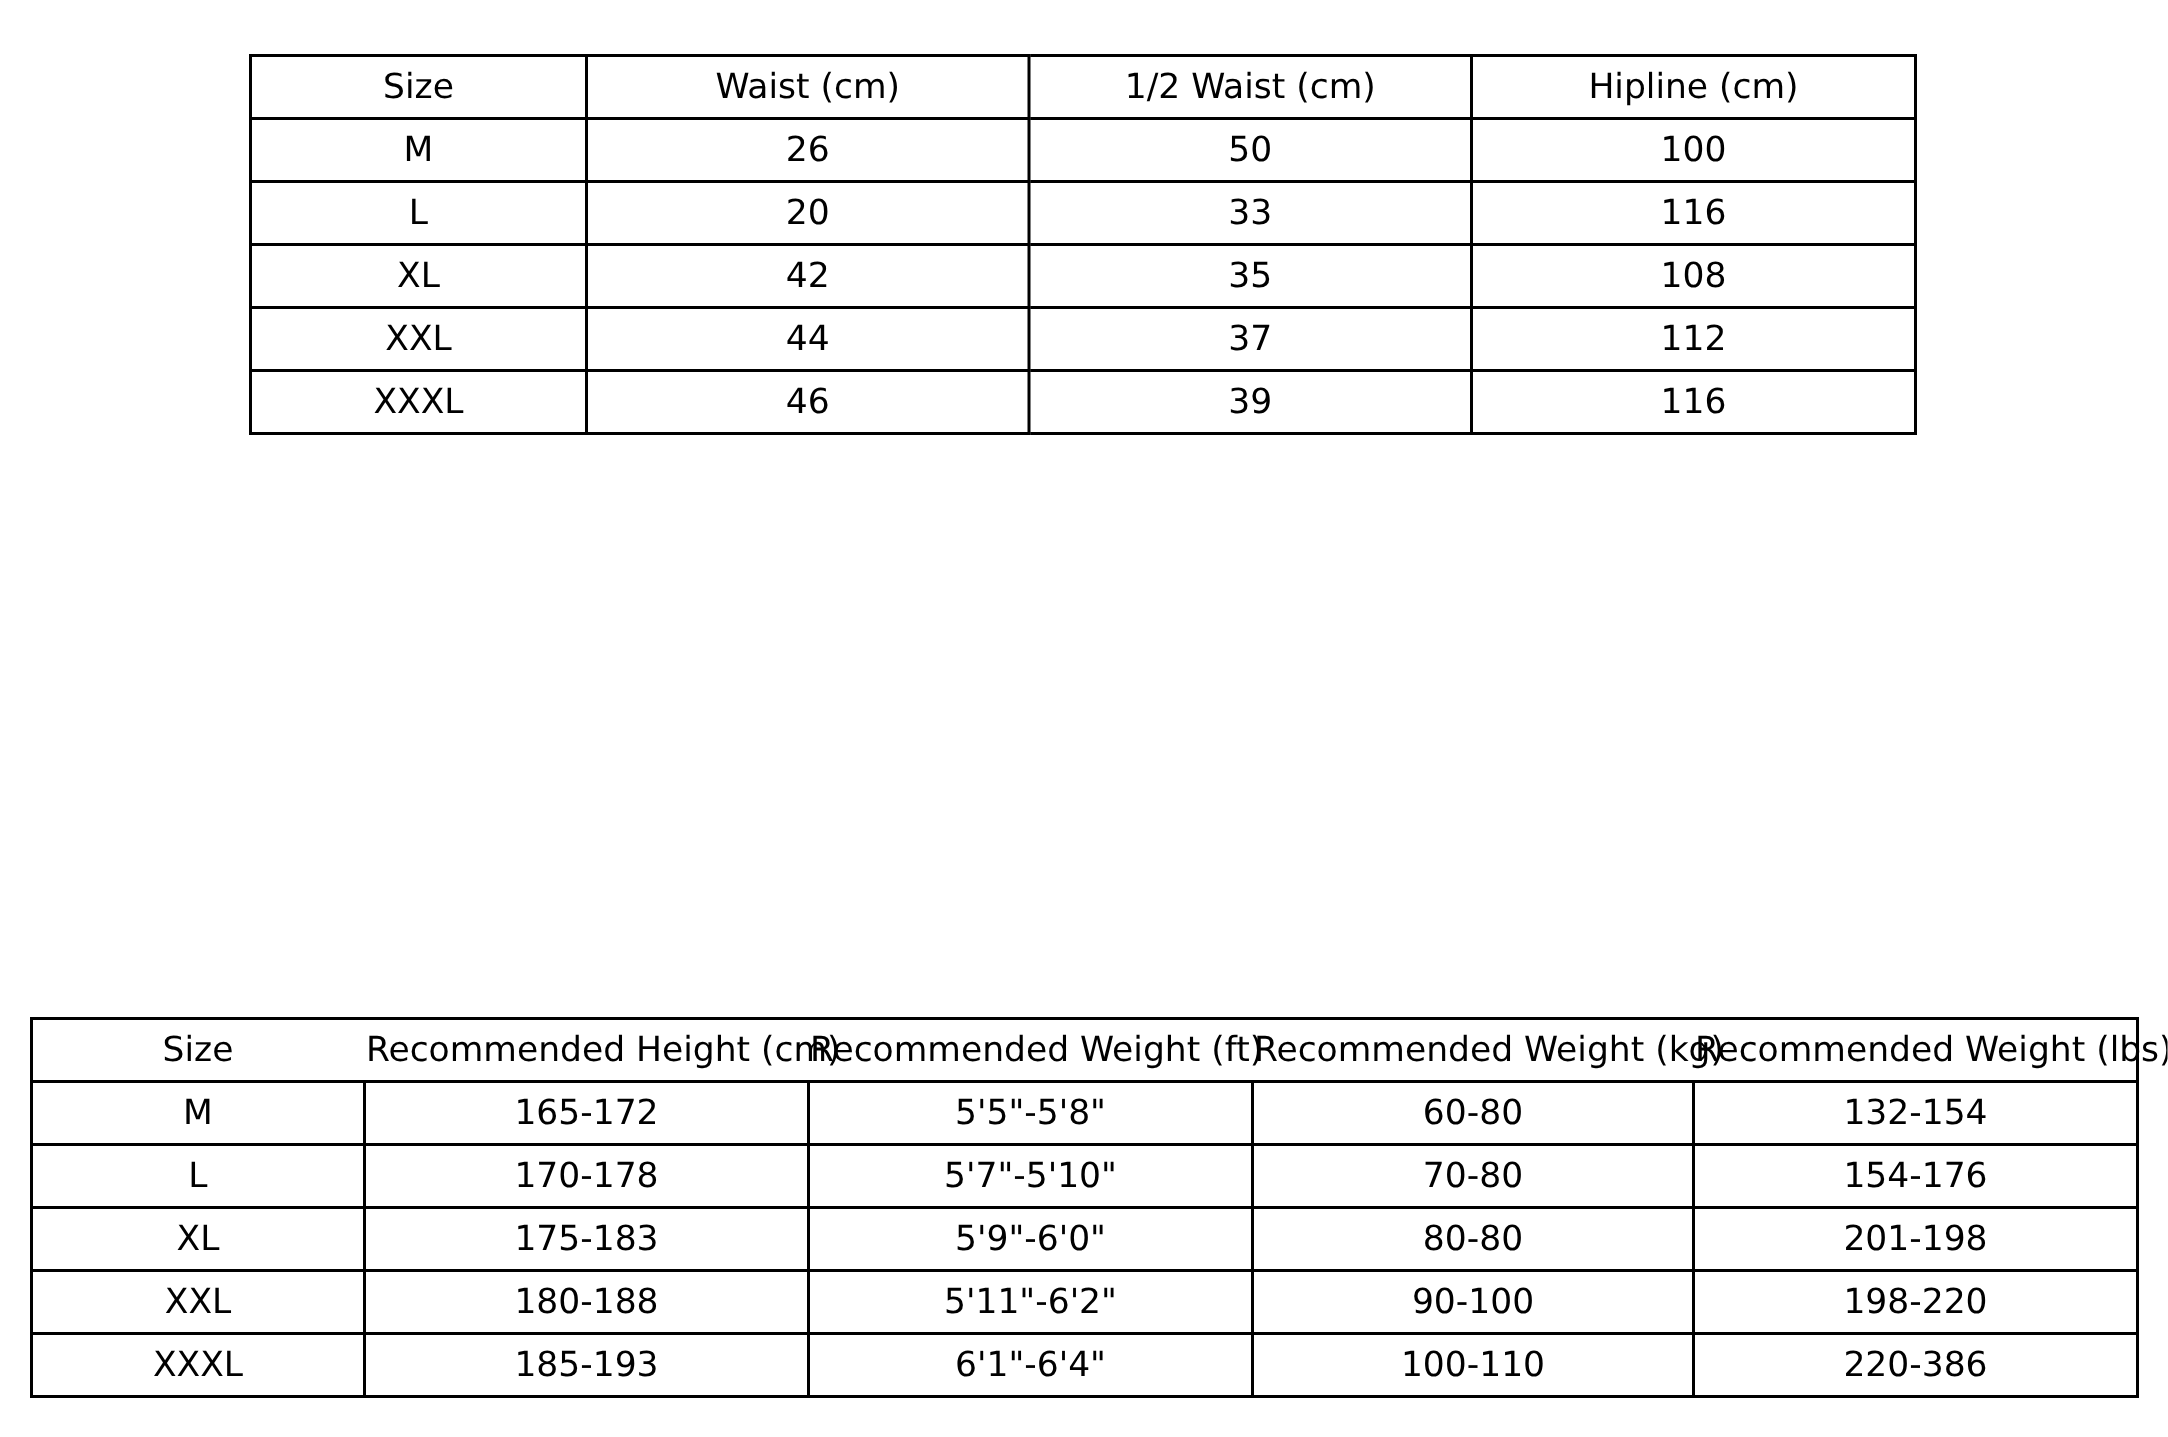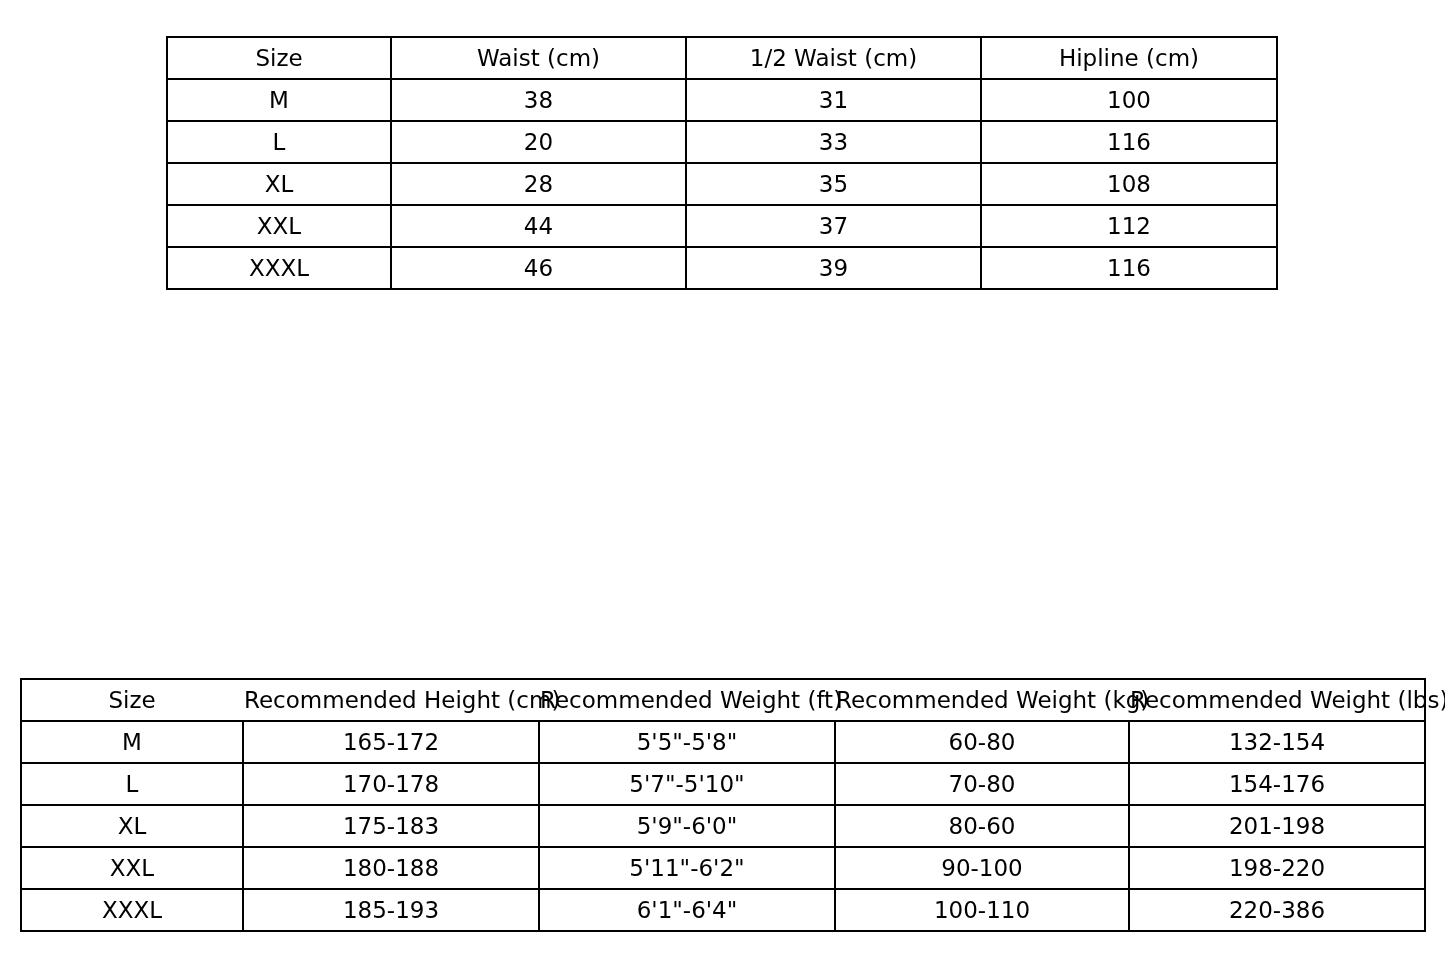--- a/index.html
+++ b/index.html
@@ -117,33 +117,33 @@
         <tr>
           <th>Size</th>
           <th>Waist (cm)</th>
           <th>1/2 Waist (cm)</th>
           <th>Hipline (cm)</th>
         </tr>
       </thead>
       <tbody>
         <tr>
           <td>M</td>
-          <td>38</td>
-          <td>31</td>
+          <td>26</td>
+          <td>50</td>
           <td>100</td>
         </tr>
         <tr>
           <td>L</td>
           <td>20</td>
           <td>33</td>
           <td>116</td>
         </tr>
         <tr>
           <td>XL</td>
-          <td>28</td>
+          <td>42</td>
           <td>35</td>
           <td>108</td>
         </tr>
         <tr>
           <td>XXL</td>
           <td>44</td>
           <td>37</td>
           <td>112</td>
         </tr>
         <tr>
@@ -186,21 +186,21 @@
           <td>L</td>
           <td>170-178</td>
           <td>5'7"-5'10"</td>
           <td>70-80</td>
           <td>154-176</td>
         </tr>
         <tr>
           <td>XL</td>
           <td>175-183</td>
           <td>5'9"-6'0"</td>
-          <td>80-60</td>
+          <td>80-80</td>
           <td>201-198</td>
         </tr>
         <tr>
           <td>XXL</td>
           <td>180-188</td>
           <td>5'11"-6'2"</td>
           <td>90-100</td>
           <td>198-220</td>
         </tr>
         <tr>

